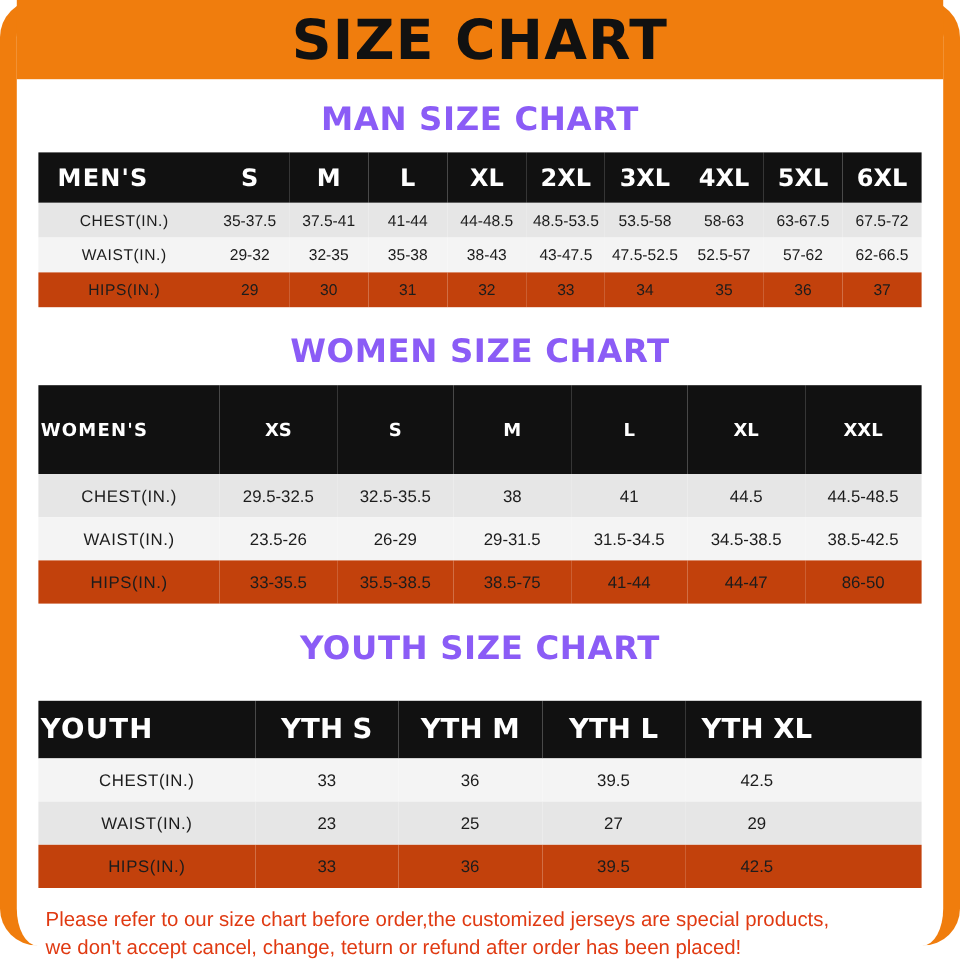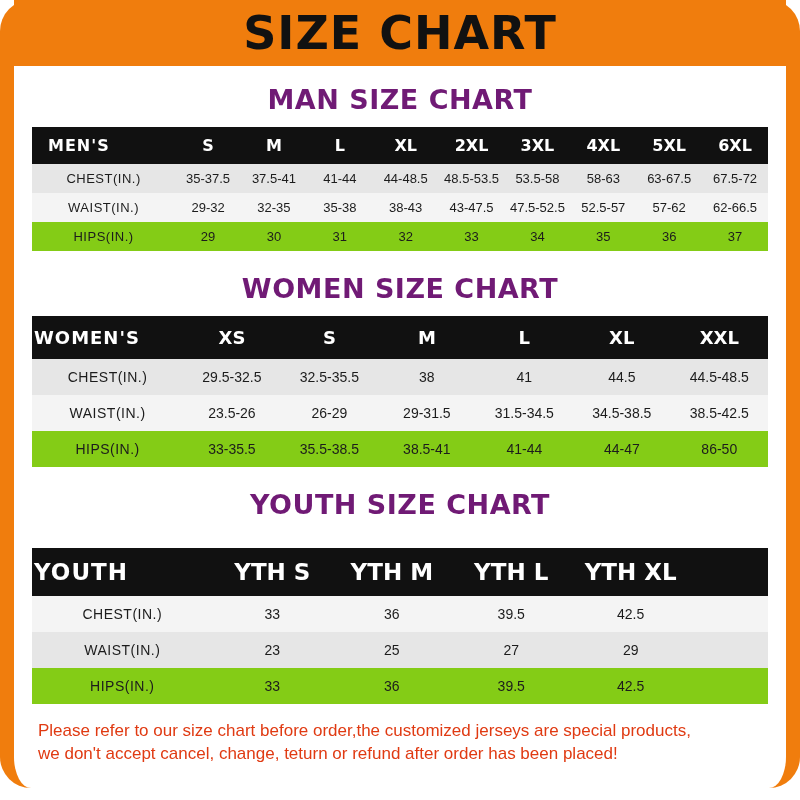--- a/index.html
+++ b/index.html
@@ -39,63 +39,63 @@
     line-height: 1;
   }
   .content {
     padding: 0 18px;
   }
   .section-title {
     text-align: center;
     font-family: "DejaVu Sans", sans-serif;
     font-weight: bold;
     font-size: 27px;
-    color: #701a75;
+    color: #8b5cf6;
     letter-spacing: 0.5px;
   }
   .sec-man .section-title { margin: 18px 0 12px; }
   .sec-women .section-title { margin: 22px 0 12px; }
   .sec-youth .section-title { margin: 22px 0 28px; }
 
   table.size-table {
     width: 100%;
     border-collapse: collapse;
     table-layout: fixed;
   }
   table.size-table tr.head-row {
     background: #111111;
     color: #ffffff;
   }
   table.size-table tr.head-row th {
     font-family: "DejaVu Sans", sans-serif;
     font-weight: bold;
-    font-size: 16px;
+    font-size: 20px;
     padding: 9px 2px;
     text-align: center;
   }
   table.size-table tr.head-row th.label-cell {
     text-align: left;
     padding-left: 16px;
     letter-spacing: 1px;
   }
   table.size-table td {
     font-size: 13px;
     color: #1c1c1c;
     text-align: center;
     padding: 7px 2px;
   }
   table.size-table td.label-cell {
     letter-spacing: 0.5px;
   }
   table.size-table tr.row-a td { background: #e6e6e6; }
   table.size-table tr.row-b td { background: #f4f4f4; }
-  table.size-table tr.row-c td { background: #84cc16; }
+  table.size-table tr.row-c td { background: #c2410c; }
 
   
-  .sec-women table.size-table tr.head-row th { font-size: 18px; padding: 11px 2px; }
+  .sec-women table.size-table tr.head-row th { font-size: 15px; padding: 28px 2px; }
   .sec-women table.size-table td { font-size: 14px; padding: 10px 2px; }
   
   .sec-youth table.size-table tr.head-row th { font-size: 23px; padding: 11px 2px; }
   .sec-youth table.size-table td { font-size: 14px; padding: 10px 2px; }
 
   .footer-note {
     margin: 16px 6px 0 6px;
     color: #e03a12;
     font-size: 17px;
     line-height: 1.35;
@@ -198,21 +198,21 @@
           <td>26-29</td>
           <td>29-31.5</td>
           <td>31.5-34.5</td>
           <td>34.5-38.5</td>
           <td>38.5-42.5</td>
         </tr>
         <tr class="row-c">
           <td class="label-cell">HIPS(IN.)</td>
           <td>33-35.5</td>
           <td>35.5-38.5</td>
-          <td>38.5-41</td>
+          <td>38.5-75</td>
           <td>41-44</td>
           <td>44-47</td>
           <td>86-50</td>
         </tr>
       </tbody>
         </table>
     </div>
 
     <div class="sec-youth">
       <div class="section-title">YOUTH SIZE CHART</div>

